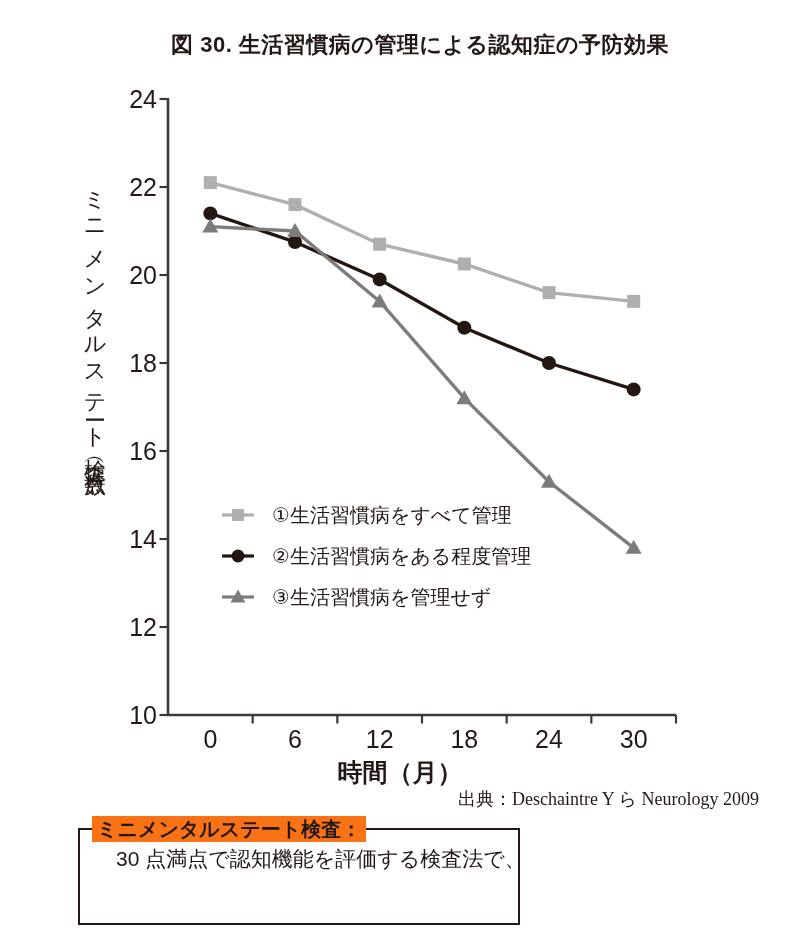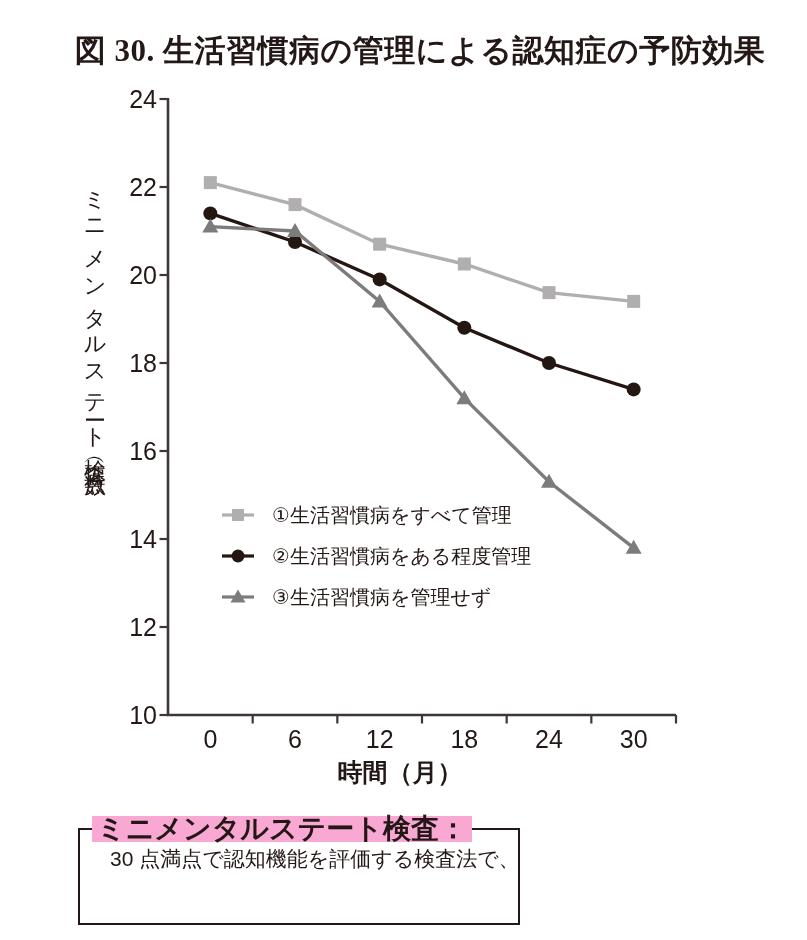--- a/index.html
+++ b/index.html
@@ -2,42 +2,42 @@
 <html><head>
 <meta charset="utf-8">
 <style>
   html,body { margin:0; padding:0; background:#ffffff; }
   .page {
     position:relative; width:807px; height:940px; background:#ffffff;
     font-family:"Liberation Sans","DejaVu Sans",sans-serif; color:#231815; overflow:hidden;
   }
   .title {
     position:absolute; top:30px; left:420px; transform:translateX(-50%);
-    font-size:31px; font-weight:bold; white-space:nowrap; letter-spacing:0.5px;font-family:Liberation Serif, serif;
+    font-size:22px; font-weight:bold; white-space:nowrap; letter-spacing:0.5px;
   }
   .ylabel {
     position:absolute; left:80px; top:176px;
     writing-mode:vertical-rl; text-orientation:mixed;
     font-size:22px; letter-spacing:4px; white-space:nowrap;
   }
   svg.chart { position:absolute; left:0; top:0; }
   svg.chart text { font-family:"Liberation Sans","DejaVu Sans",sans-serif; }
   .source {
     position:absolute; top:787px; right:48px;
     font-family:"Liberation Serif","DejaVu Serif",serif; font-size:18px; white-space:nowrap;
   }
   .infobox {
     position:absolute; left:78px; top:828px; width:442px; height:97px;
     border:2px solid #231815; box-sizing:border-box;
   }
   .infobox-title {
-    position:absolute; top:-14px; left:12px; background:#f9a8d4; padding:0 5px;
-    font-weight:bold; font-size:28px; line-height:26px; white-space:nowrap;
+    position:absolute; top:-14px; left:12px; background:#f97316; padding:0 5px;
+    font-weight:bold; font-size:20px; line-height:26px; white-space:nowrap;
   }
-  .infobox-line { margin:10px; padding:0 0 0 20px; font-size:21px; line-height:33px; white-space:nowrap; }
+  .infobox-line { margin:16px; padding:0 0 0 20px; font-size:21px; line-height:33px; white-space:nowrap; }
   .infobox-line.first { margin-top:12px; }
 </style>
 </head>
 <body>
 
 <div class="page">
 
   <div class="title">図 30. 生活習慣病の管理による認知症の予防効果</div>
 
   <div class="ylabel">ミニメンタルステート検査（点数）</div>
@@ -116,19 +116,20 @@
           <text x="272" y="563" font-size="20" fill="#231815">②生活習慣病をある程度管理</text>
         </g>
         <g>
           <line x1="222" y1="597" x2="254" y2="597" stroke="#7e7b7b" stroke-width="3.2"></line>
           <path d="M 238 589.5 L 245.5 602.5 L 230.5 602.5 Z" fill="#7e7b7b"></path>
           <text x="272" y="604" font-size="20" fill="#231815">③生活習慣病を管理せず</text>
         </g>
       </g>
     </svg>
 
+  <div class="source">出典：Deschaintre Y ら Neurology 2009</div>
 
   <div class="infobox">
     <span class="infobox-title">ミニメンタルステート検査：</span>
     <p class="infobox-line first">30 点満点で認知機能を評価する検査法で、</p>
   </div>
 
 </div>
 
 </body></html>

